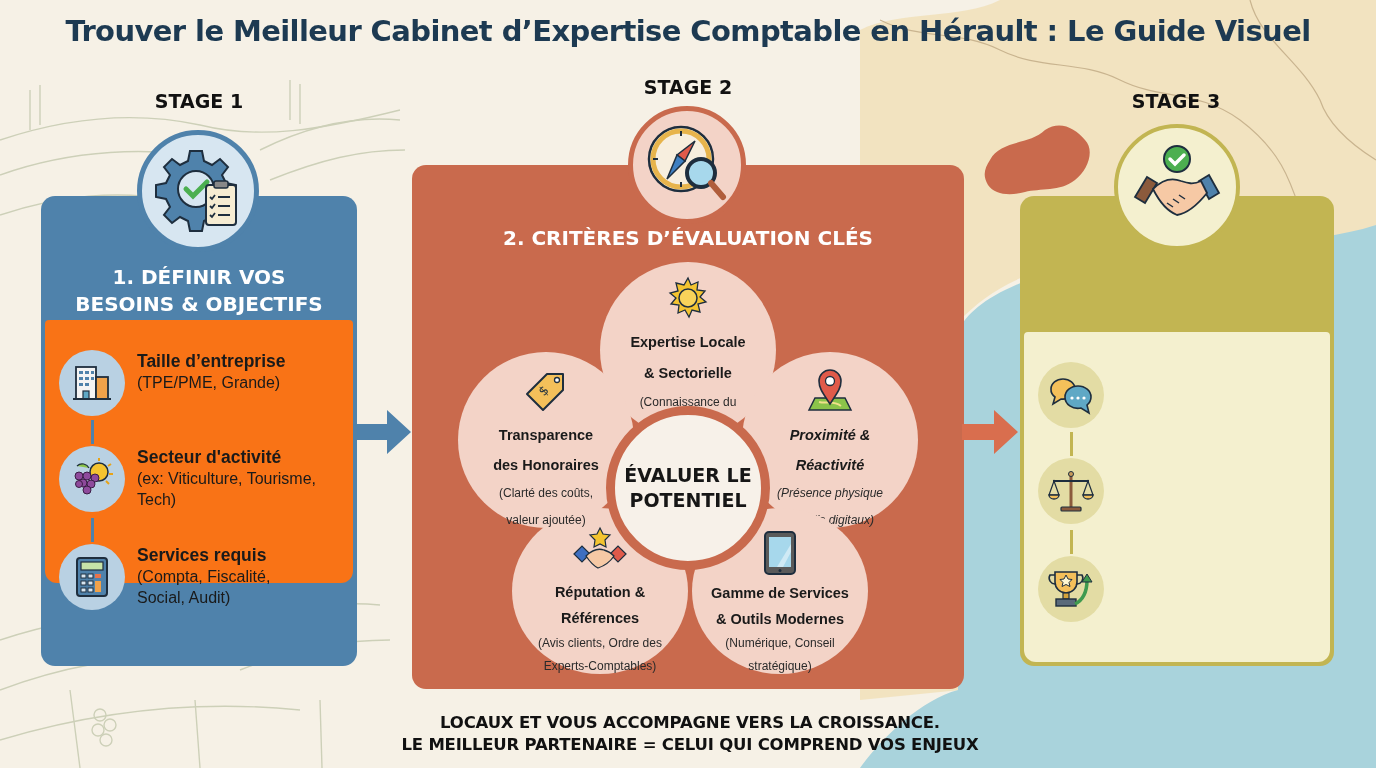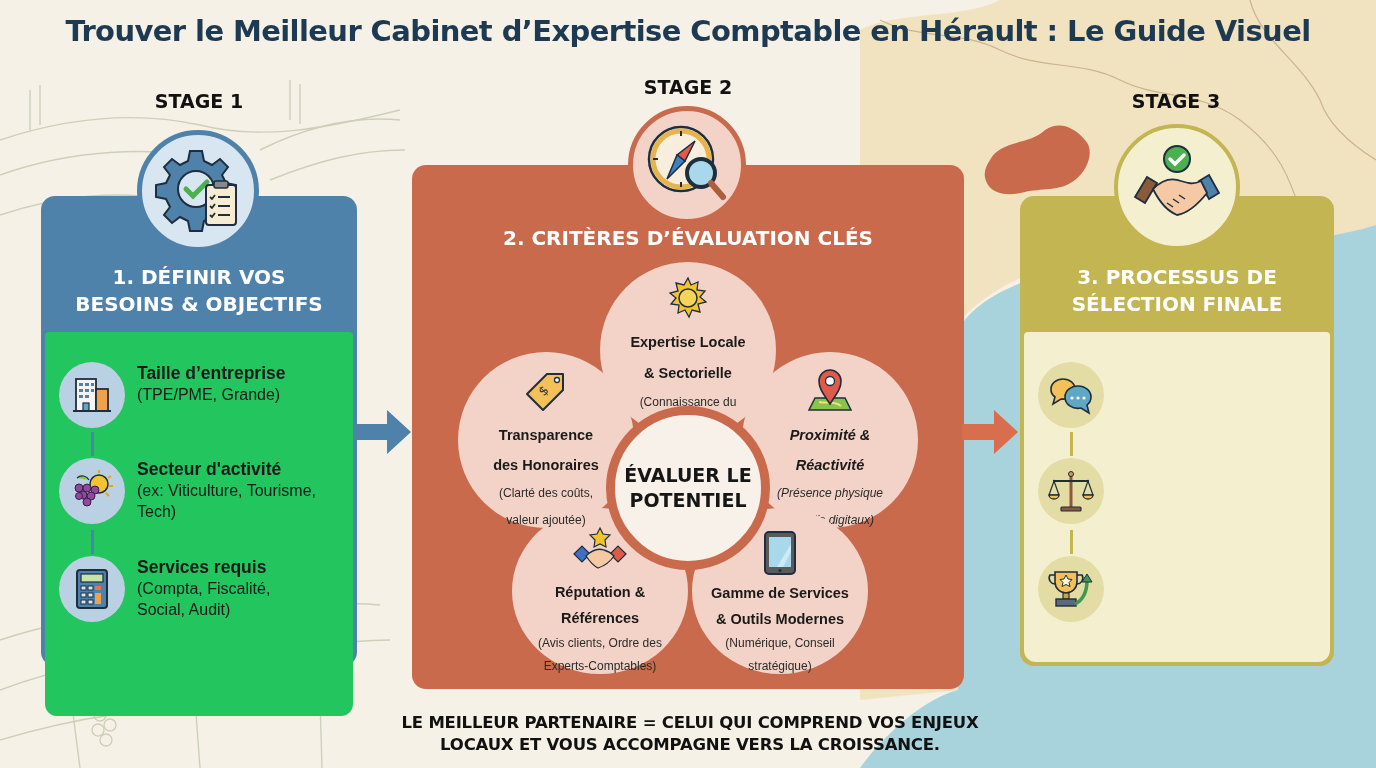--- a/index.html
+++ b/index.html
@@ -68,21 +68,21 @@
     <rect x="56" y="42" width="30" height="40" rx="3" fill="#f6ecd2" stroke="#1e2e3e" stroke-width="2"></rect>
     <rect x="64" y="38" width="14" height="7" rx="2" fill="#888" stroke="#1e2e3e" stroke-width="1.5"></rect>
     <path d="M60 54 l2 2 l3-4 M68 54 h12 M60 63 l2 2 l3-4 M68 63 h12 M60 72 l2 2 l3-4 M68 72 h12" stroke="#1e2e3e" stroke-width="1.8" fill="none"></path>
   </svg>
 </div>
 <div class="card" style="left:41px;top:196px;width:316px;height:470px;background:#4f82ab;">
   <div class="card-title" style="top:68px;">
     <div>1. DÉFINIR VOS</div>
     <div>BESOINS &amp; OBJECTIFS</div>
   </div>
-  <div class="inner" style="left:4px;top:136px;width:308px;height:384px;background:#22c55e;">
+  <div class="inner" style="left:4px;top:124px;width:308px;height:263px;background:#f97316;">
     <div class="item" style="top:30px;">
       <div class="item-icon" style="background:#b9d1e3;">
         <svg width="44" height="44" viewBox="0 0 44 44">
           <rect x="6" y="6" width="20" height="32" fill="#f4f4f4" stroke="#1e2e3e" stroke-width="1.8"></rect>
           <rect x="26" y="16" width="12" height="22" fill="#f0a24a" stroke="#1e2e3e" stroke-width="1.8"></rect>
           <g fill="#4f82ab">
               <rect x="9" y="10" width="4" height="3"></rect>
               <rect x="15" y="10" width="4" height="3"></rect>
               <rect x="21" y="10" width="3" height="3"></rect>
               <rect x="9" y="16" width="4" height="3"></rect>
@@ -247,24 +247,20 @@
   <svg width="100" height="100" viewBox="0 0 100 100">
     <circle cx="50" cy="22" r="13" fill="#4caf50" stroke="#1e2e3e" stroke-width="2"></circle>
     <path d="M43 22 l5 5 l9-9" stroke="#fff" stroke-width="3.5" fill="none" stroke-linecap="round"></path>
     <path d="M8 60 l12-20 l10 6 l-12 20 z" fill="#8b5a3c" stroke="#1e2e3e" stroke-width="1.8"></path>
     <path d="M92 56 l-10-18 l-10 6 l10 18 z" fill="#4f82ab" stroke="#1e2e3e" stroke-width="1.8"></path>
     <path d="M26 52 c8-8 18-12 28-8 c6 2 12 4 20 0 l6 12 c-8 10-18 20-30 22 c-10-4-18-14-24-26 z" fill="#f6c9a5" stroke="#1e2e3e" stroke-width="1.8"></path>
     <path d="M40 66 l6 4 M46 62 l6 4 M52 58 l6 4" stroke="#1e2e3e" stroke-width="1.5"></path>
   </svg>
 </div>
 <div class="card" style="left:1020px;top:196px;width:314px;height:470px;background:#c2b552;">
-  <div class="card-title" style="top:68px;">
-    <div>3. PROCESSUS DE</div>
-    <div>SÉLECTION FINALE</div>
-  </div>
   <div class="inner" style="left:4px;top:136px;width:306px;height:330px;background:#f4f0cf;">
     <div class="item" style="top:30px;">
       <div class="item-icon" style="background:#e3dca4;">
         <svg width="48" height="44" viewBox="0 0 48 44">
           <path d="M4 16 a12 10 0 0 1 24 0 a12 10 0 0 1-14 10 l-8 5 l2-7 a12 10 0 0 1-4-8 z" fill="#f4c05a" stroke="#1e2e3e" stroke-width="1.6"></path>
           <path d="M18 24 a13 11 0 0 1 26 0 a13 11 0 0 1-4 8 l2 8 l-8-5 a13 11 0 0 1-16-11 z" fill="#5fa8c5" stroke="#1e2e3e" stroke-width="1.6"></path>
           <g fill="#fff">
               <circle cx="25" cy="25" r="1.6"></circle>
               <circle cx="31" cy="25" r="1.6"></circle>
               <circle cx="37" cy="25" r="1.6"></circle>
@@ -296,15 +292,15 @@
           <rect x="9" y="33" width="20" height="7" fill="#5a6a7a" stroke="#1e2e3e" stroke-width="1.4"></rect>
           <path d="M28 38 C36 34 40 26 40 14" stroke="#3f9a4f" stroke-width="3.5" fill="none"></path>
           <path d="M35 16 l5-8 l5 8 z" fill="#3f9a4f" stroke="#1e2e3e" stroke-width="1"></path>
         </svg>
       </div>
     </div>
   </div>
 </div>
 
 <div class="footer">
+  <div>LOCAUX ET VOUS ACCOMPAGNE VERS LA CROISSANCE.</div>
   <div>LE MEILLEUR PARTENAIRE = CELUI QUI COMPREND VOS ENJEUX</div>
-  <div>LOCAUX ET VOUS ACCOMPAGNE VERS LA CROISSANCE.</div>
 </div>
 
 </body></html>

